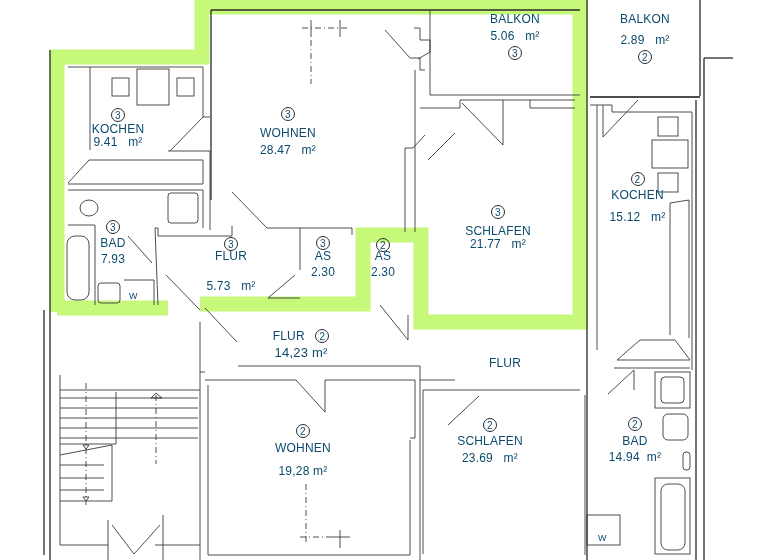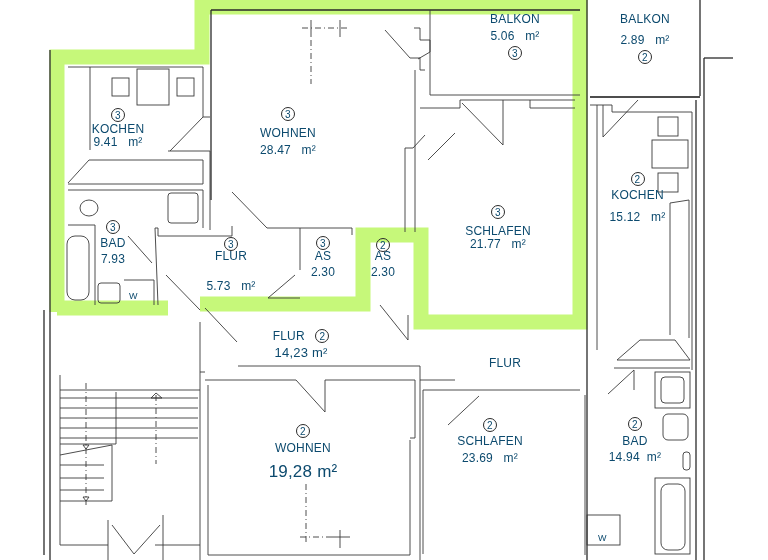--- a/index.html
+++ b/index.html
@@ -227,21 +227,21 @@
   <div class="lbl area" style="position:static;margin-top:3px;font-size:13px;"><span>14,23</span>&nbsp;<span>m²</span></div>
 </div>
 
 <div class="room" style="left:480px;top:357px;width:50px;">
   <div class="lbl" style="position:static;">FLUR</div>
 </div>
 
 <div class="room" style="left:258px;top:424px;width:90px;">
   <div class="lbl" style="position:static;"><span class="num">2</span></div>
   <div class="lbl" style="position:static;margin-top:4px;">WOHNEN</div>
-  <div class="lbl area" style="position:static;margin-top:10px;font-size:17px;"><span>19,28</span>&nbsp;<span>m²</span></div>
+  <div class="lbl area" style="position:static;margin-top:10px;font-size:12px;"><span>19,28</span>&nbsp;<span>m²</span></div>
 </div>
 
 <div class="room" style="left:440px;top:418px;width:100px;">
   <div class="lbl" style="position:static;"><span class="num">2</span></div>
   <div class="lbl" style="position:static;margin-top:3px;">SCHLAFEN</div>
   <div class="lbl area" style="position:static;margin-top:4px;"><span>23.69</span>&nbsp;&nbsp;&nbsp;<span>m²</span></div>
 </div>
 
 <div class="room" style="left:600px;top:417px;width:70px;">
   <div class="lbl" style="position:static;"><span class="num">2</span></div>

